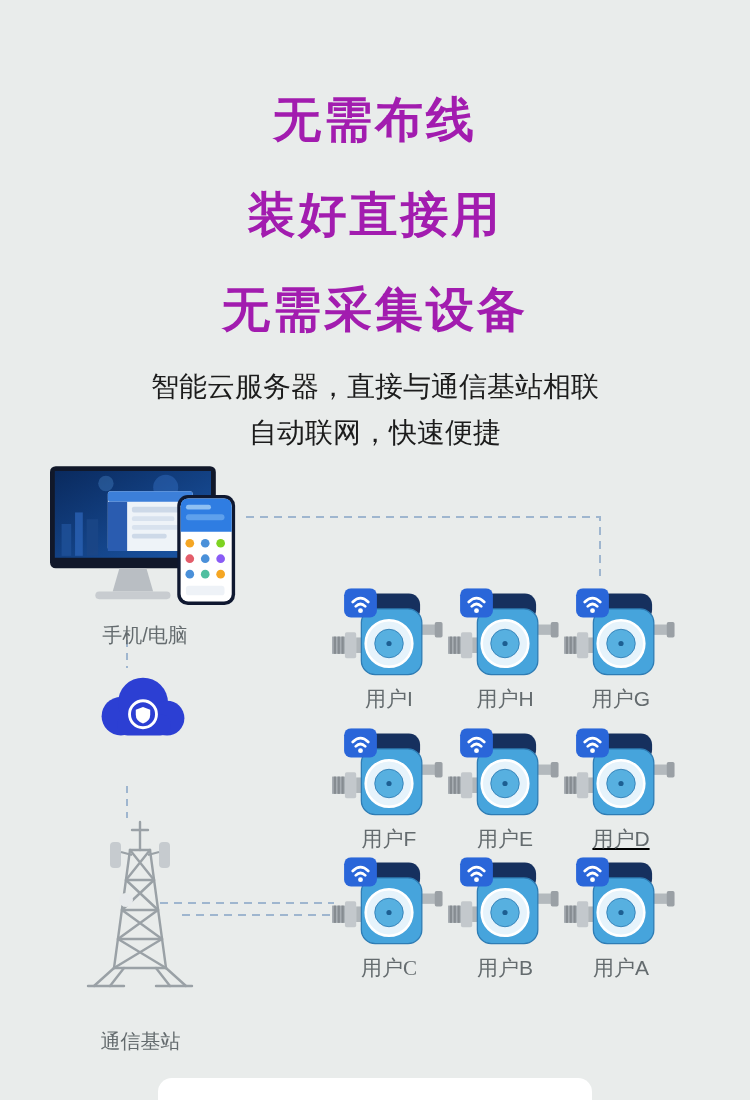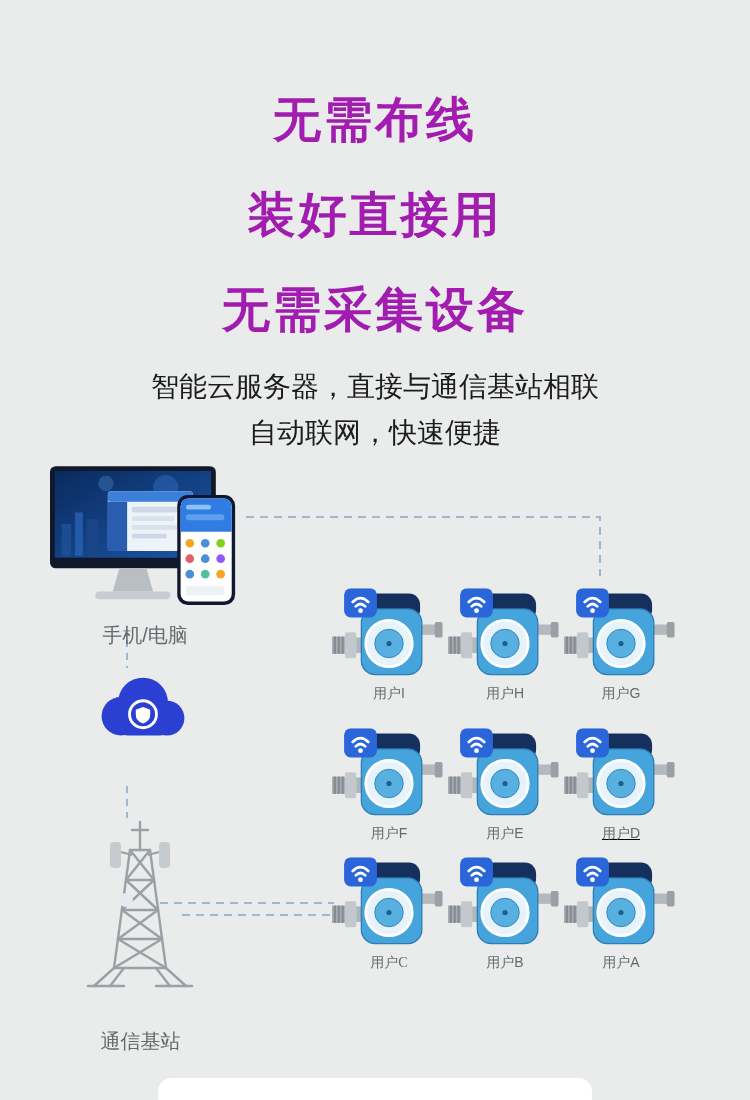--- a/index.html
+++ b/index.html
@@ -30,21 +30,21 @@
   .lbl-cloud    { left: 58px;  top: 752px; width: 175px; }
   .lbl-tower    { left: 68px;  top: 992px; width: 145px; margin-top: 36px; }
 
   .art { position: absolute; display: block; }
   .art-computer { left: 50px; top: 466px; width: 188px; height: 143px; }
   .art-cloud    { left: 90px; top: 670px; width: 106px; height: 77px;  }
   .art-tower    { left: 80px; top: 820px; width: 120px; height: 168px; }
 
   .meter { position: absolute; width: 118px; text-align: center; }
   .meter svg { width: 114px; height: 92px; display: block; margin: 0 auto; }
-  .meter-label { font-size: 14px; color: #646b6e; margin-top: 5px; }
+  .meter-label { font-size: 21px; color: #646b6e; margin-top: 5px; }
 
   .m0 { left: 330px; top: 588px; }
   .m1 { left: 446px; top: 588px; }
   .m2 { left: 562px; top: 588px; }
   .m3 { left: 330px; top: 728px; }
   .m4 { left: 446px; top: 728px; }
   .m5 { left: 562px; top: 728px; text-decoration: underline; }
   .m6 { left: 330px; top: 857px; font-family: Liberation Serif, serif; }
   .m7 { left: 446px; top: 857px; }
   .m8 { left: 562px; top: 857px; }

